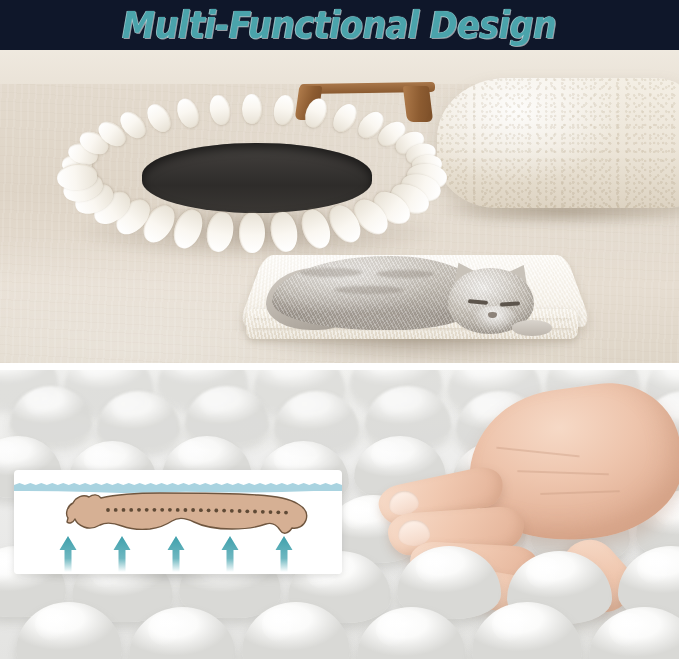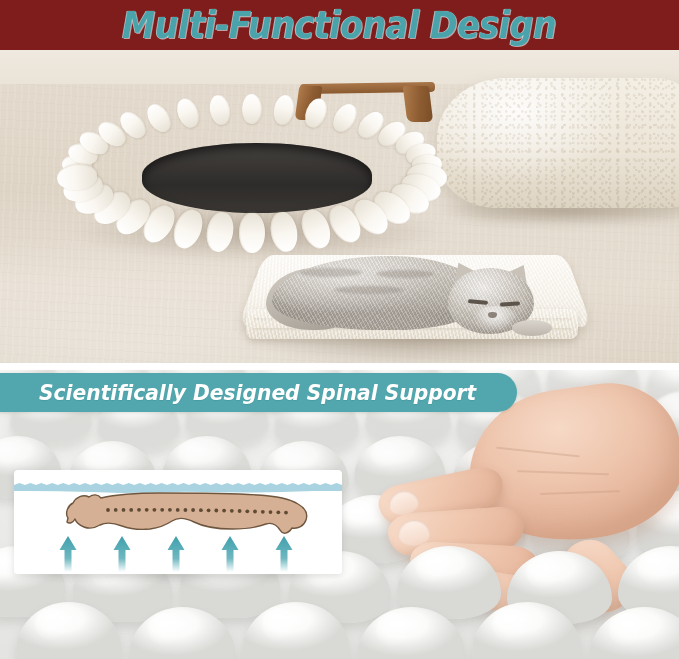--- a/index.html
+++ b/index.html
@@ -7,21 +7,21 @@
     width:679px; height:659px;
     background:#ffffff;
     font-family:"Liberation Sans", sans-serif;
     overflow:hidden;
   }
   .page{ position:relative; width:679px; height:659px; background:#fff; overflow:hidden; }
 
   
   .title-bar{
     position:absolute; left:0; top:0; width:679px; height:50px;
-    background:#7f1d1d; display:flex; align-items:center; justify-content:center;
+    background:#0f172a; display:flex; align-items:center; justify-content:center;
   }
   .title-text{
     font-family:"DejaVu Sans", sans-serif;
     font-weight:bold; font-style:italic;
     font-size:37px; letter-spacing:-0.5px;
     color:#4aa3ab;
     transform:scaleX(0.9);
     text-shadow:
        0 0 1px #bfe0e3,
        1px 1px 0 rgba(255,255,255,.55),
@@ -522,23 +522,20 @@
       <div class="egg-row" style="top: 232px; left: 16px; z-index: 6; filter: blur(0px); opacity: 1;">
         <div class="egg" style="width: 106px; height: 75px; margin-right: 6.6px; margin-top: 0px;"></div>
         <div class="egg" style="width: 107px; height: 75.5px; margin-right: 6.6px; margin-top: 5px;"></div>
         <div class="egg" style="width: 108px; height: 76px; margin-right: 6.6px; margin-top: 0px;"></div>
         <div class="egg" style="width: 109px; height: 76.5px; margin-right: 6.6px; margin-top: 5px;"></div>
         <div class="egg" style="width: 110px; height: 77px; margin-right: 6.6px; margin-top: 0px;"></div>
         <div class="egg" style="width: 111px; height: 77.5px; margin-right: 6.6px; margin-top: 5px;"></div>
       </div>
     </div>
 
-  <div class="badge" id="badge-spinal">
-    <span class="badge-label">Scientifically Designed Spinal Support</span>
-  </div>
 
   <div class="diagram-shadow"></div>
   <div class="diagram">
     <div class="diagram-bottom-white"></div>
     <svg class="zig-svg" viewBox="0 0 328 58" preserveAspectRatio="none">
       <path id="foam-path" d="M0,21 L5.5,12 L10.9,21 L16.4,12 L21.9,21 L27.3,12 L32.8,21 L38.3,12 L43.7,21 L49.2,12 L54.7,21 L60.1,12 L65.6,21 L71.1,12 L76.5,21 L82.0,12 L87.5,21 L92.9,12 L98.4,21 L103.9,12 L109.3,21 L114.8,12 L120.3,21 L125.7,12 L131.2,21 L136.7,12 L142.1,21 L147.6,12 L153.1,21 L158.5,12 L164.0,21 L169.5,12 L174.9,21 L180.4,12 L185.9,21 L191.3,12 L196.8,21 L202.3,12 L207.7,21 L213.2,12 L218.7,21 L224.1,12 L229.6,21 L235.1,12 L240.5,21 L246.0,12 L251.5,21 L256.9,12 L262.4,21 L267.9,12 L273.3,21 L278.8,12 L284.3,21 L289.7,12 L295.2,21 L300.7,12 L306.1,21 L311.6,12 L317.1,21 L322.5,12 L328.0,21 L328,46 L300,46 L268,50 L236,52 L204,51 L172,49 L140,52 L108,54 L76,50 L44,47 L12,46 L0,46 Z" fill="#a9d3e0"></path>
     </svg>
     <svg class="dog" viewBox="0 0 250 48" preserveAspectRatio="none">
       <path id="dog-path" d="M6,30 C3,26 5,18 11,15 C14,9 21,6 27,9 C31,6 36,6 39,10 C52,7 74,5 98,5 C130,5 168,5 196,7 C214,8 228,11 236,16 C243,20 246,26 244,32 C242,38 236,41 230,40 C226,46 221,47 218,42 C214,36 210,34 204,36 C196,39 184,41 170,41 C152,41 140,38 132,34 C124,30 116,29 110,33 C104,37 96,40 88,41 C78,42 68,41 60,38 C52,35 44,34 38,37 C33,40 27,41 22,39 C17,37 14,34 13,31 C11,35 7,36 5,34 Z" fill="#d6b094" stroke="#6f563f" stroke-width="1.4" stroke-linejoin="round"></path>
       <g id="spine-dots" fill="#5f4a36">

